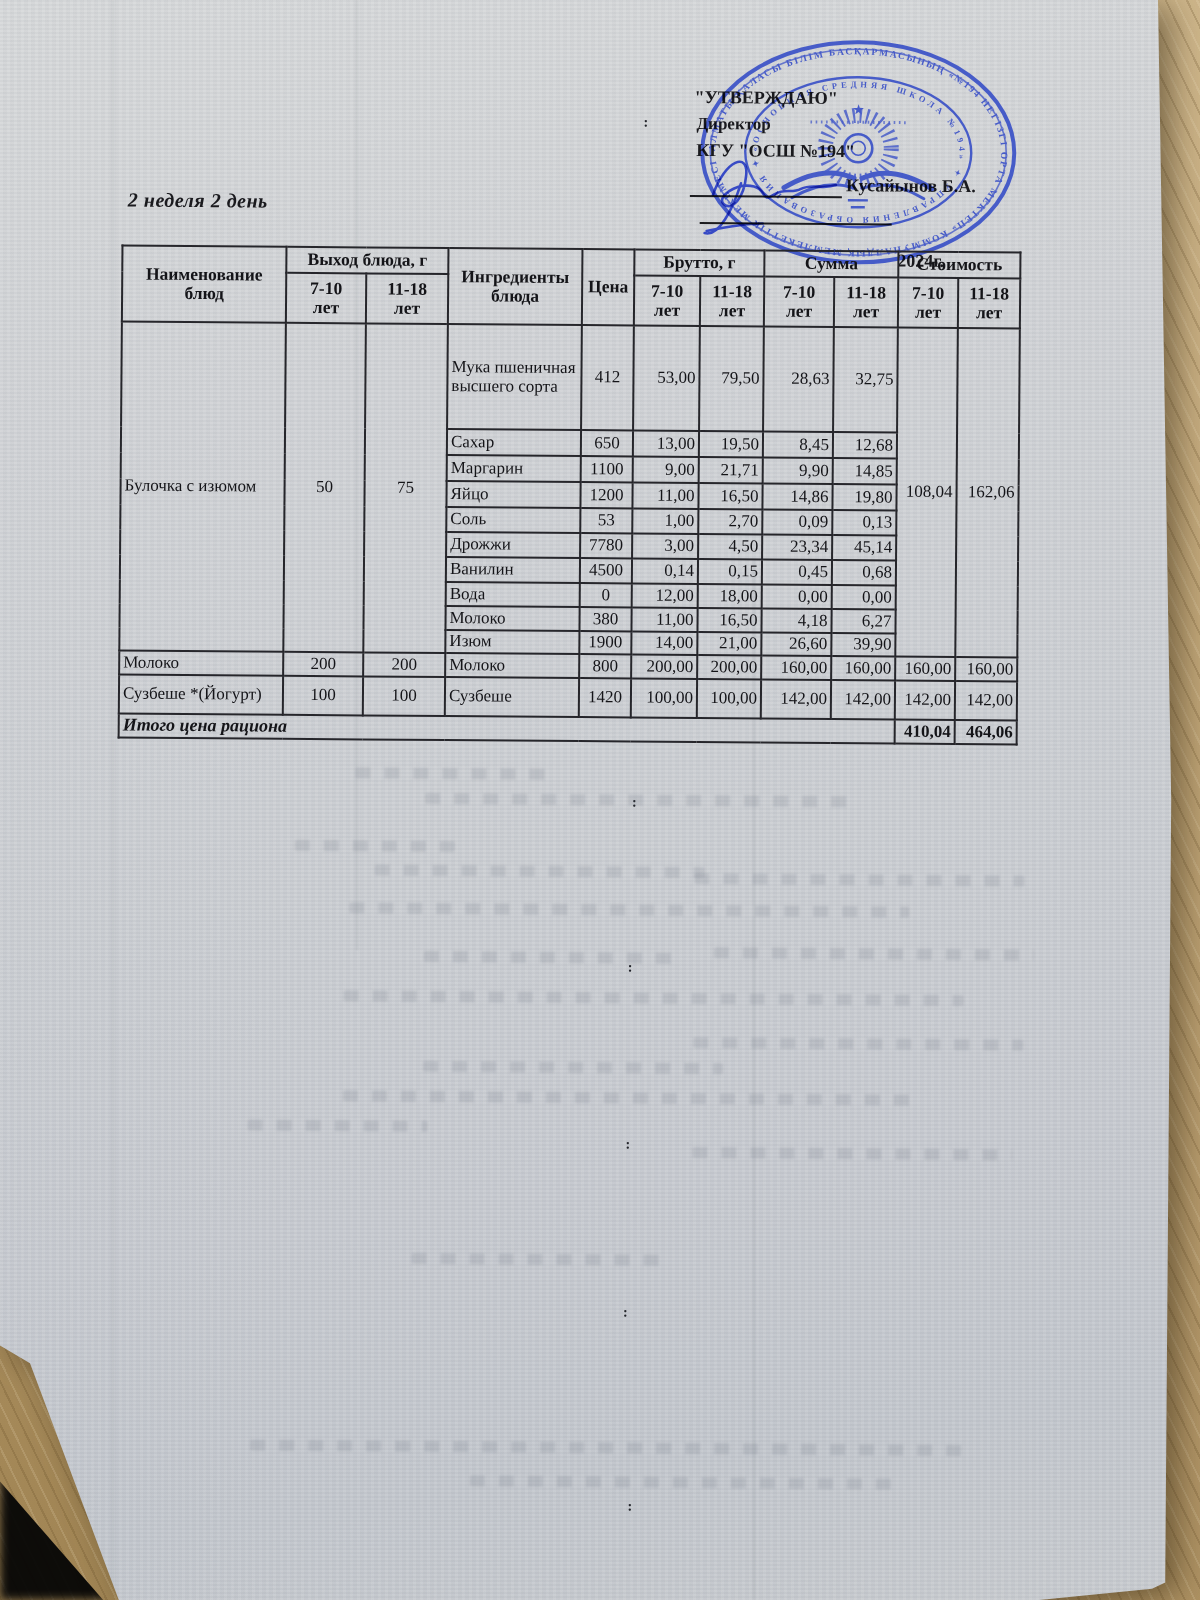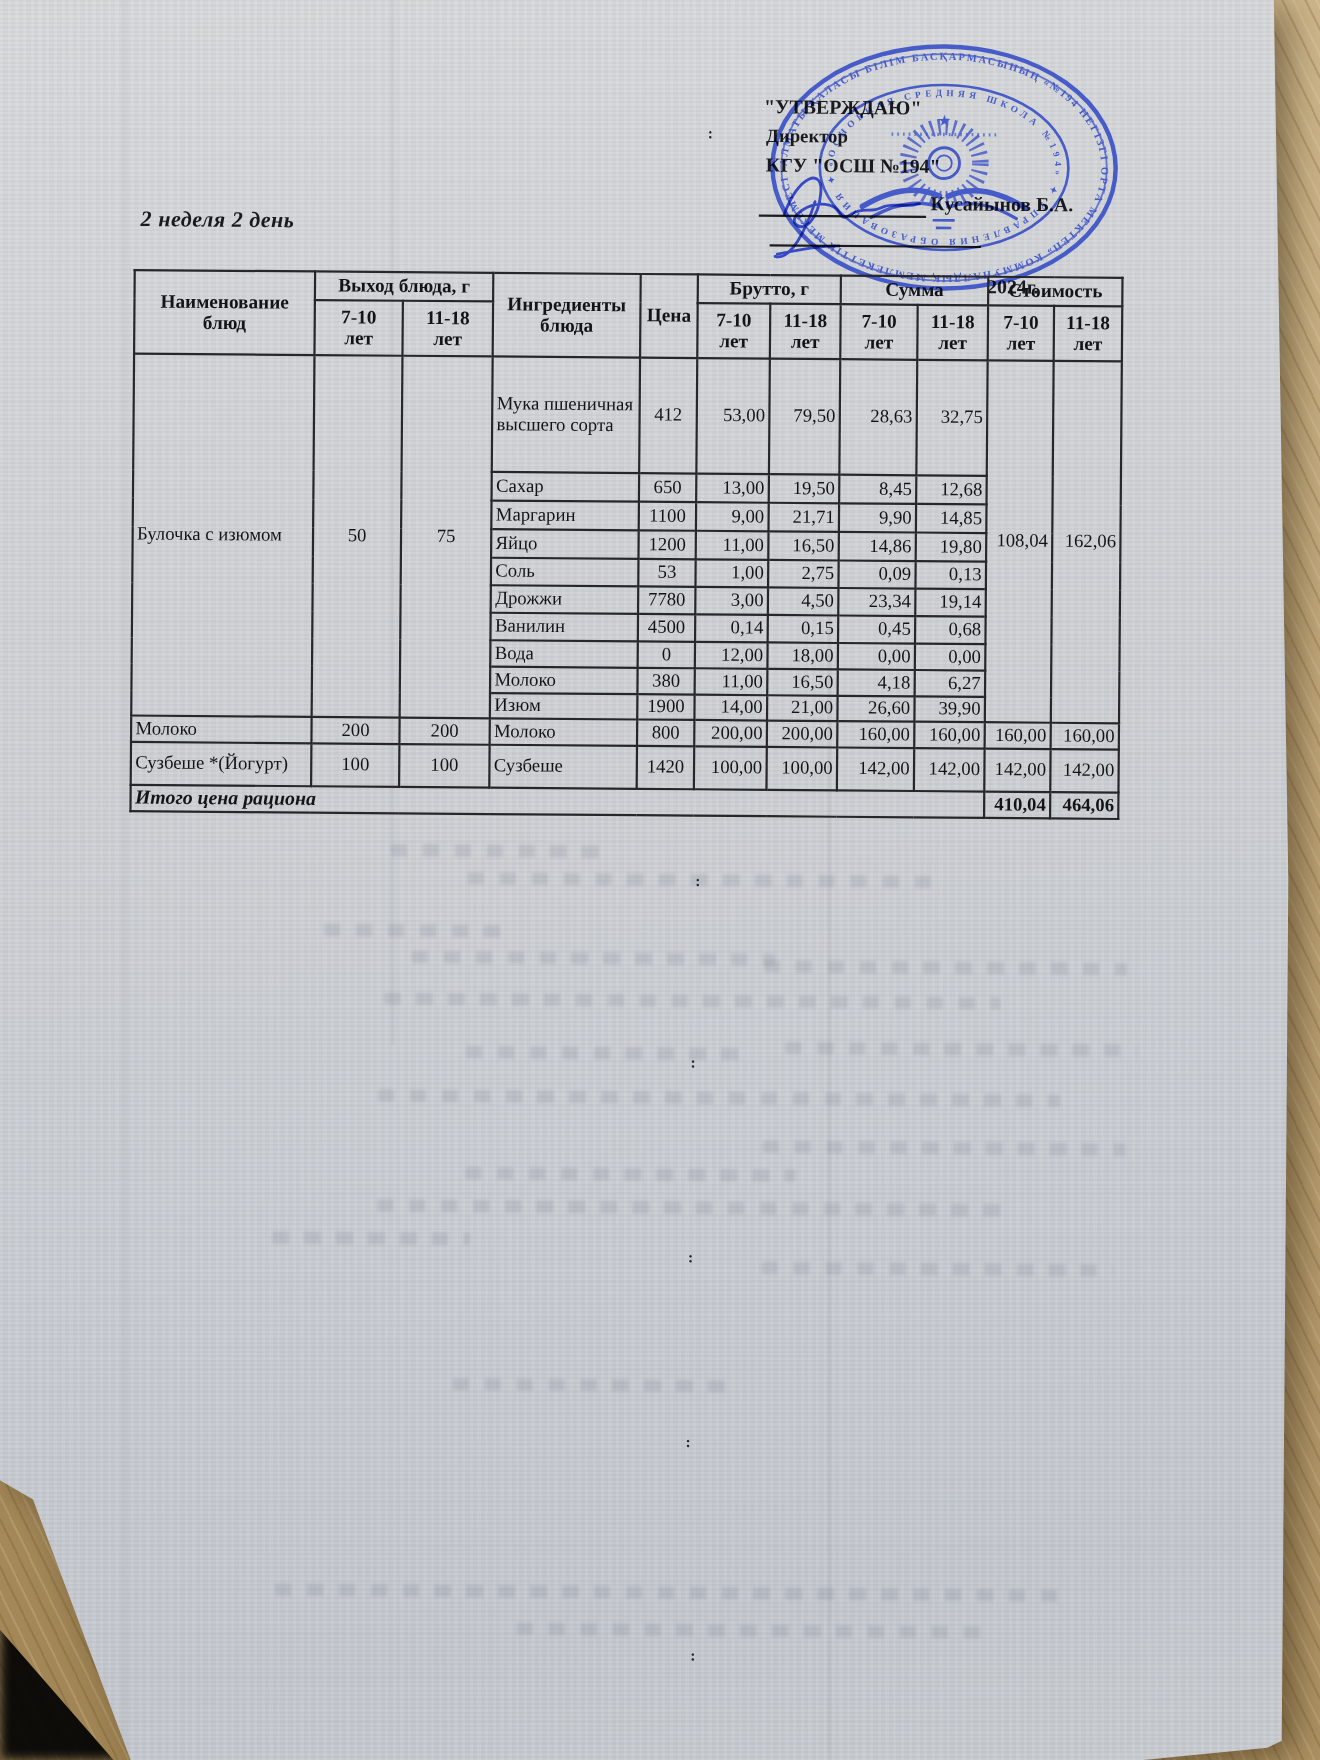--- a/index.html
+++ b/index.html
@@ -221,31 +221,31 @@
                 <td class="ctr ">1200</td>
                 <td class="num">11,00</td>
                 <td class="num">16,50</td>
                 <td class="num">14,86</td>
                 <td class="num">19,80</td>
               </tr>
               <tr style="height: 25px;">
                 <td class="ing-cell ">Соль</td>
                 <td class="ctr ">53</td>
                 <td class="num">1,00</td>
-                <td class="num">2,75</td>
+                <td class="num">2,70</td>
                 <td class="num">0,09</td>
                 <td class="num">0,13</td>
               </tr>
               <tr style="height: 25px;">
                 <td class="ing-cell ">Дрожжи</td>
                 <td class="ctr ">7780</td>
                 <td class="num">3,00</td>
                 <td class="num">4,50</td>
                 <td class="num">23,34</td>
-                <td class="num">19,14</td>
+                <td class="num">45,14</td>
               </tr>
               <tr style="height: 25px;">
                 <td class="ing-cell ">Ванилин</td>
                 <td class="ctr ">4500</td>
                 <td class="num">0,14</td>
                 <td class="num">0,15</td>
                 <td class="num">0,45</td>
                 <td class="num">0,68</td>
               </tr>
               <tr style="height: 24px;">

